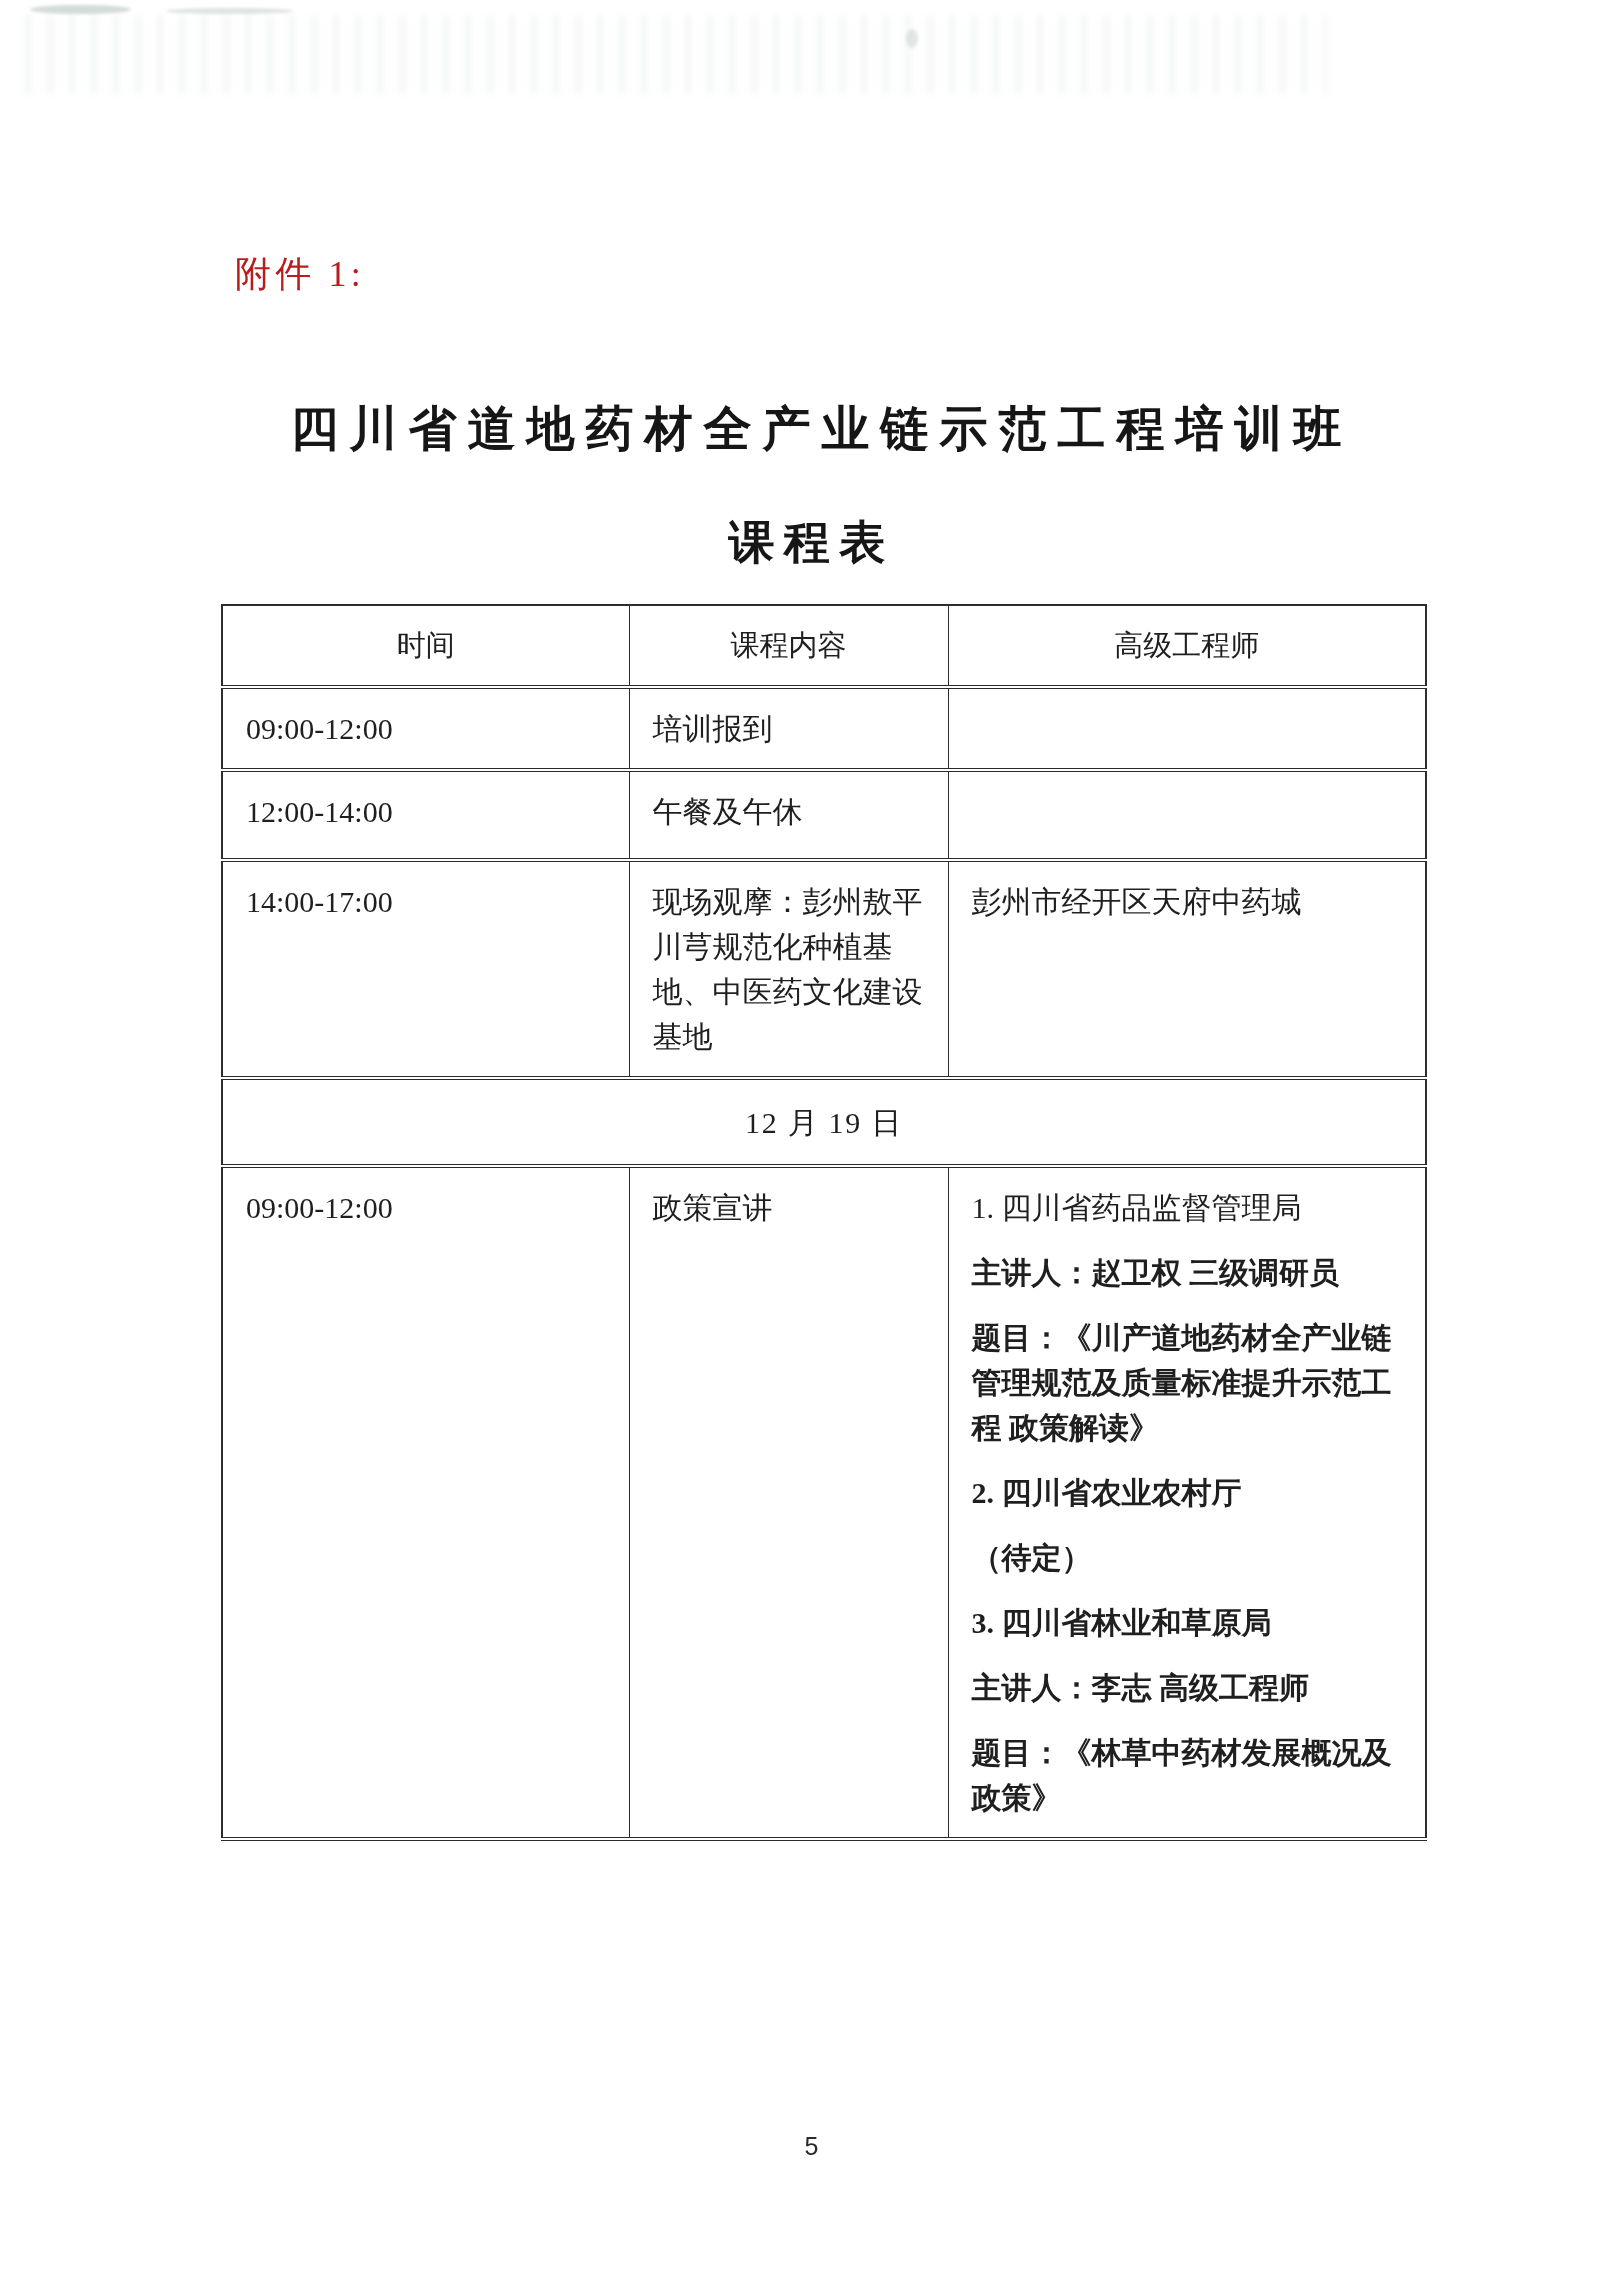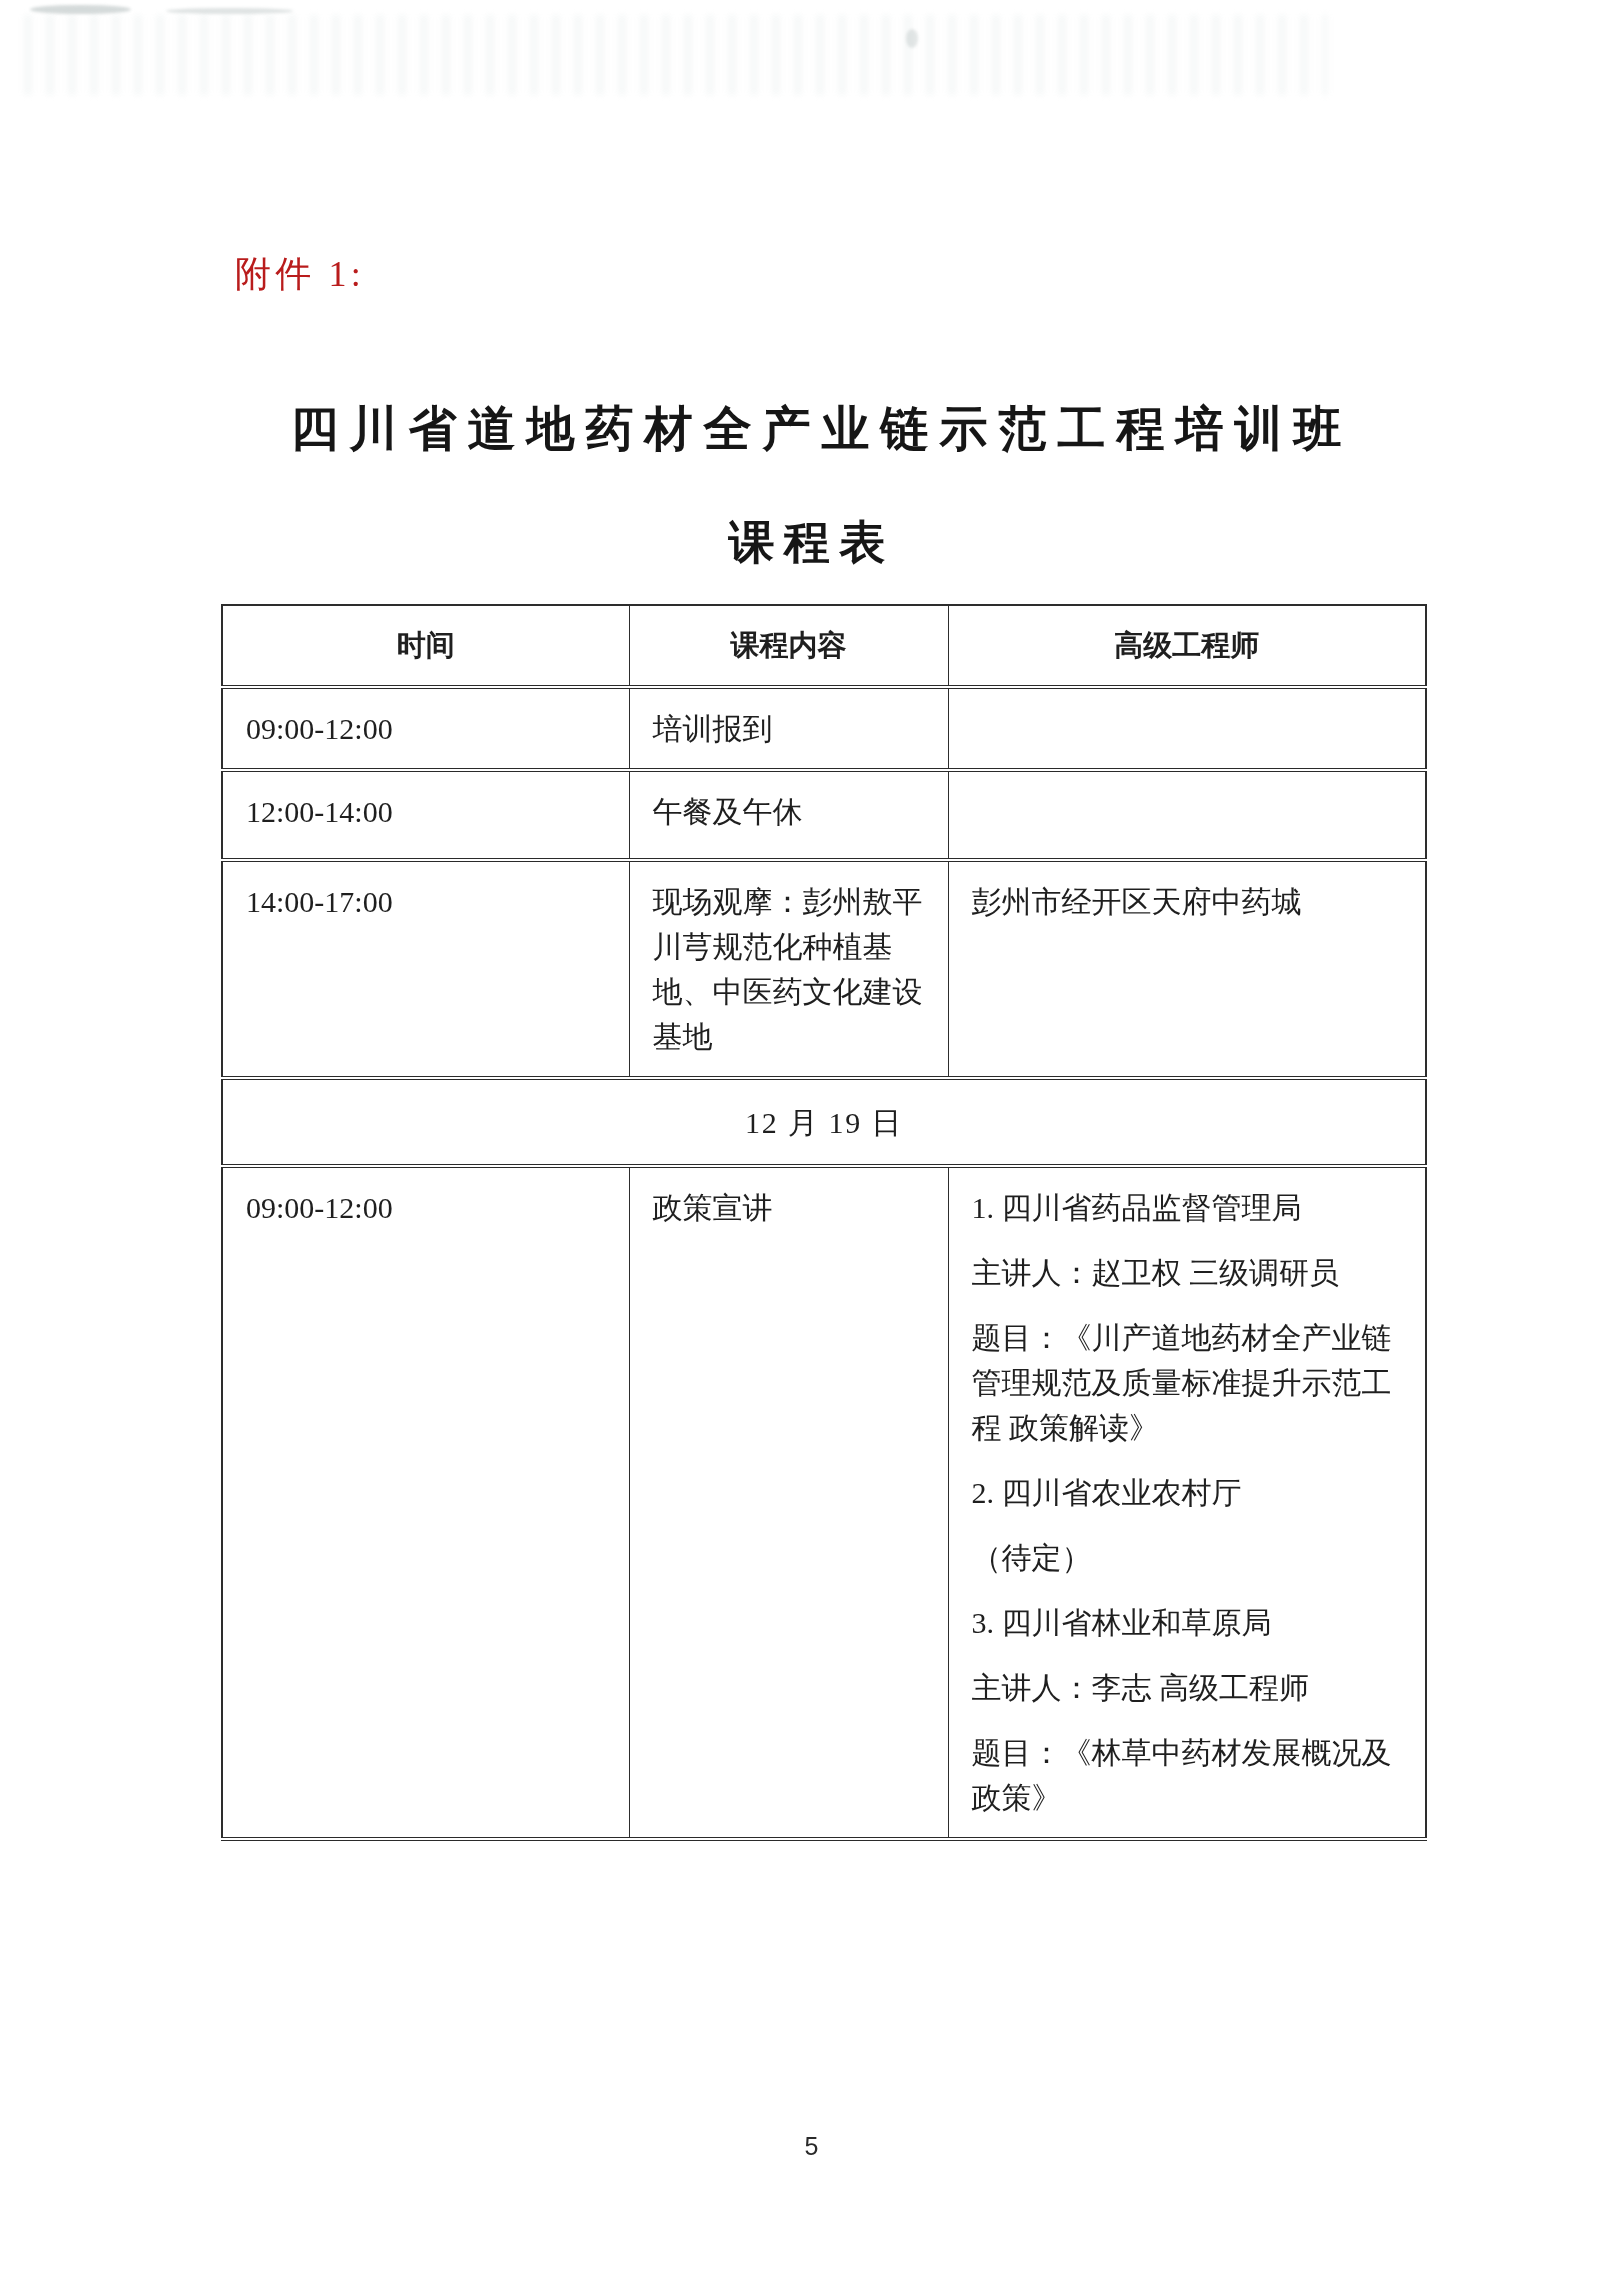--- a/index.html
+++ b/index.html
@@ -102,21 +102,21 @@
     border-bottom: 4.2px double #2a2a2a;
     padding: 17px 22px 17px 23px;
     vertical-align: top;
     line-height: 45px;
     font-weight: normal;
     overflow: hidden;
   }
   table.schedule thead th {
     text-align: center;
     vertical-align: middle;
-    font-weight: 700;
+    font-weight: 400;
     font-size: 29px;
     padding: 8.5px;
     border-top: 2.5px solid #2d2d2d;
   }
   tr.date-row td {
     text-align: center;
     vertical-align: middle;
     padding: 8.5px;
     letter-spacing: 1.7px;
   }
@@ -124,20 +124,21 @@
   tr.rh-106 { height: 90px; }
   tr.rh-254 { height: 215px; }
   tr.rh-104 { height: 88px; }
   tr.rh-93  { height: 79px; }
 
   td p {
     margin: 0;
   }
   td p + p {
     margin-top: 20px;
+    font-weight: bold;
   }
 
   .page-number {
     position: absolute;
     top: 2132px;
     left: 0;
     width: 100%;
     text-align: center;
     font-size: 25px;
     font-family: "Liberation Sans", "DejaVu Sans", sans-serif;

